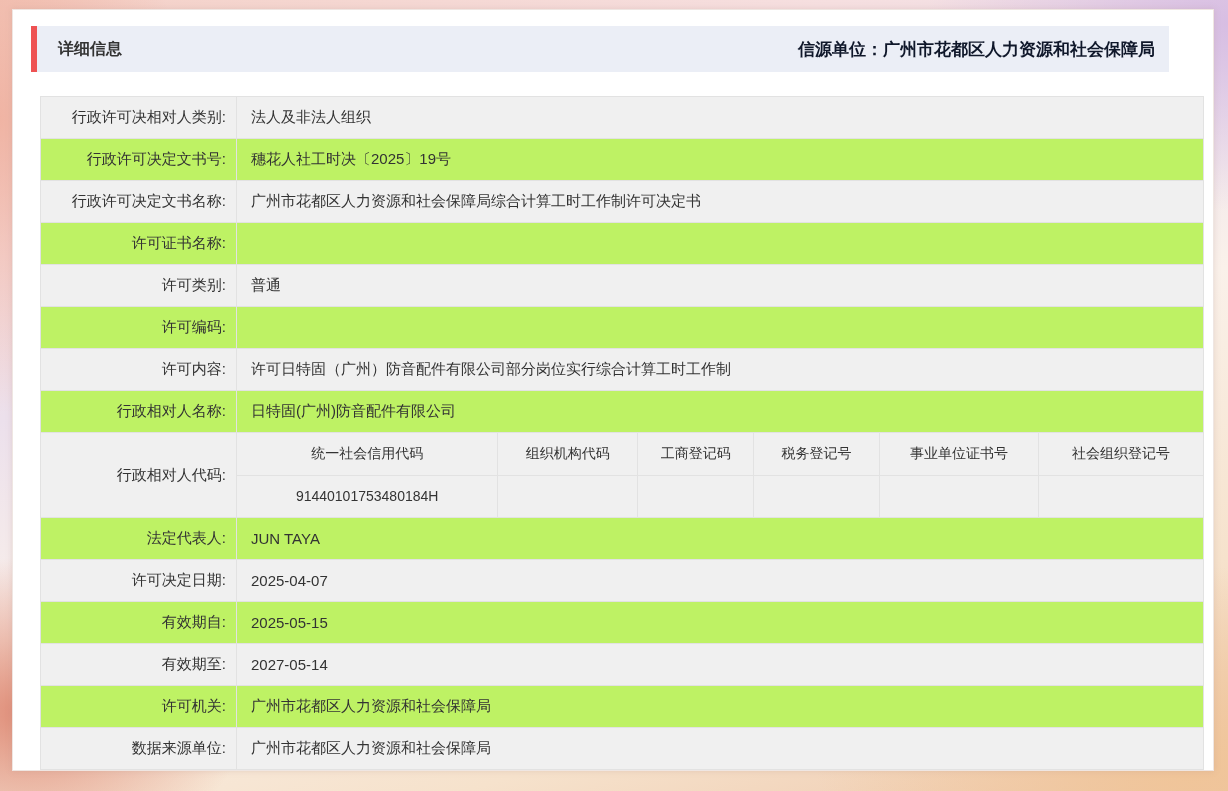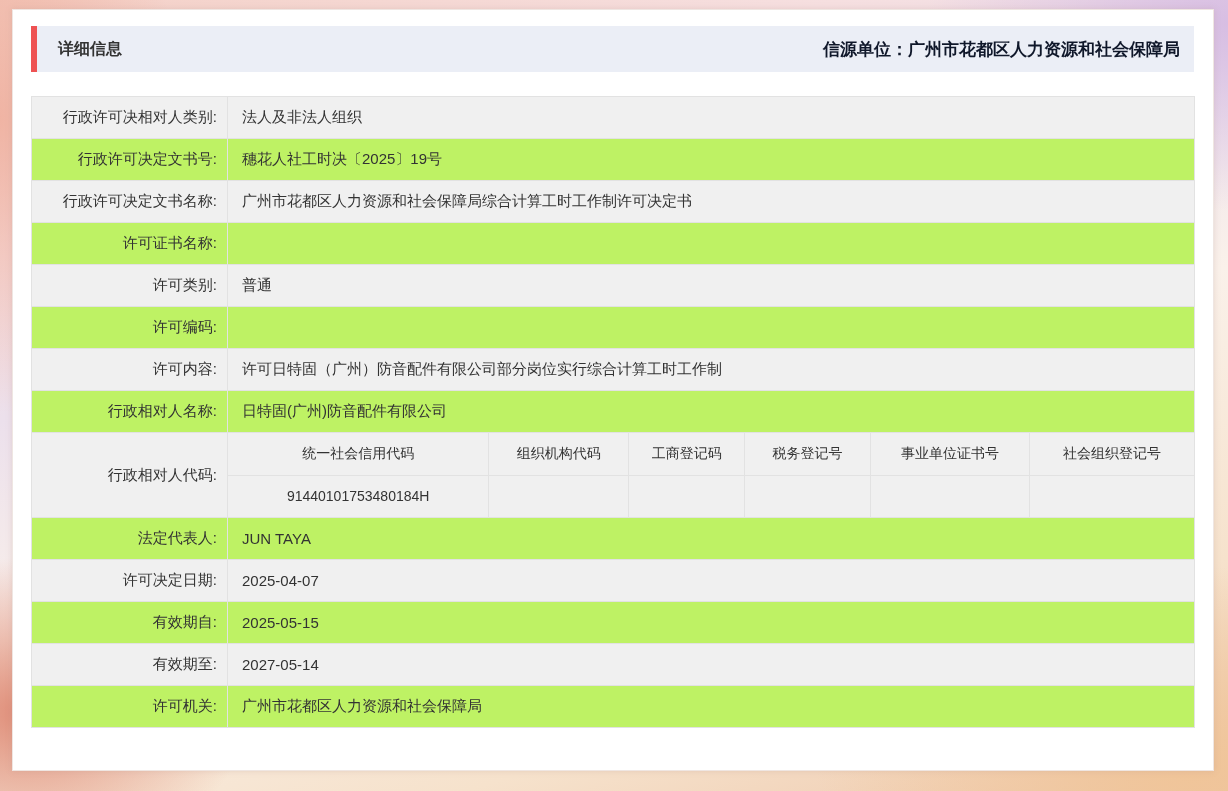--- a/index.html
+++ b/index.html
@@ -18,21 +18,21 @@
   .card {
     position: absolute;
     left: 12px; top: 9px; right: 14px; bottom: 20px;
     background: #ffffff;
     border: 1px solid #efe6e2;
     box-shadow: 0 0 6px rgba(180,140,130,0.25);
     padding: 16px 18px 4px 18px;
   }
   .section-header {
     height: 46px;
-    margin-right: 1px;
+    margin-right: 26px;
     background: #ebeef6;
     display: flex;
     align-items: center;
   }
   .accent {
     width: 6px;
     height: 46px;
     background: #ee5253;
     flex: 0 0 auto;
   }
@@ -49,20 +49,21 @@
     font-weight: bold;
     color: #0f172a;
   }
   table.detail {
     width: 100%;
     margin-top: 24px;
     border-collapse: collapse;
     font-size: 15px;
     color: #333333;
     border: 1px solid #e2e2e2;
+    margin-left: 9px;
   }
   table.detail > tbody > tr { height: 42px; background: #bef264; }
   table.detail > tbody > tr:nth-child(odd) { background: #f0f0f0; }
   table.detail > tbody > tr > td { border: 1px solid #e2e2e2; }
   td.label {
     width: 196px;
     text-align: right;
     padding-right: 10px;
     white-space: nowrap;
   }
@@ -177,15 +178,19 @@
         <td class="value">2025-05-15</td>
       </tr>
       <tr>
         <td class="label">有效期至:</td>
         <td class="value">2027-05-14</td>
       </tr>
       <tr>
         <td class="label">许可机关:</td>
         <td class="value">广州市花都区人力资源和社会保障局</td>
       </tr>
+      <tr>
+        <td class="label">数据来源单位:</td>
+        <td class="value">广州市花都区人力资源和社会保障局</td>
+      </tr>
     </tbody>
   </table>
 </div>
 
 </body></html>

